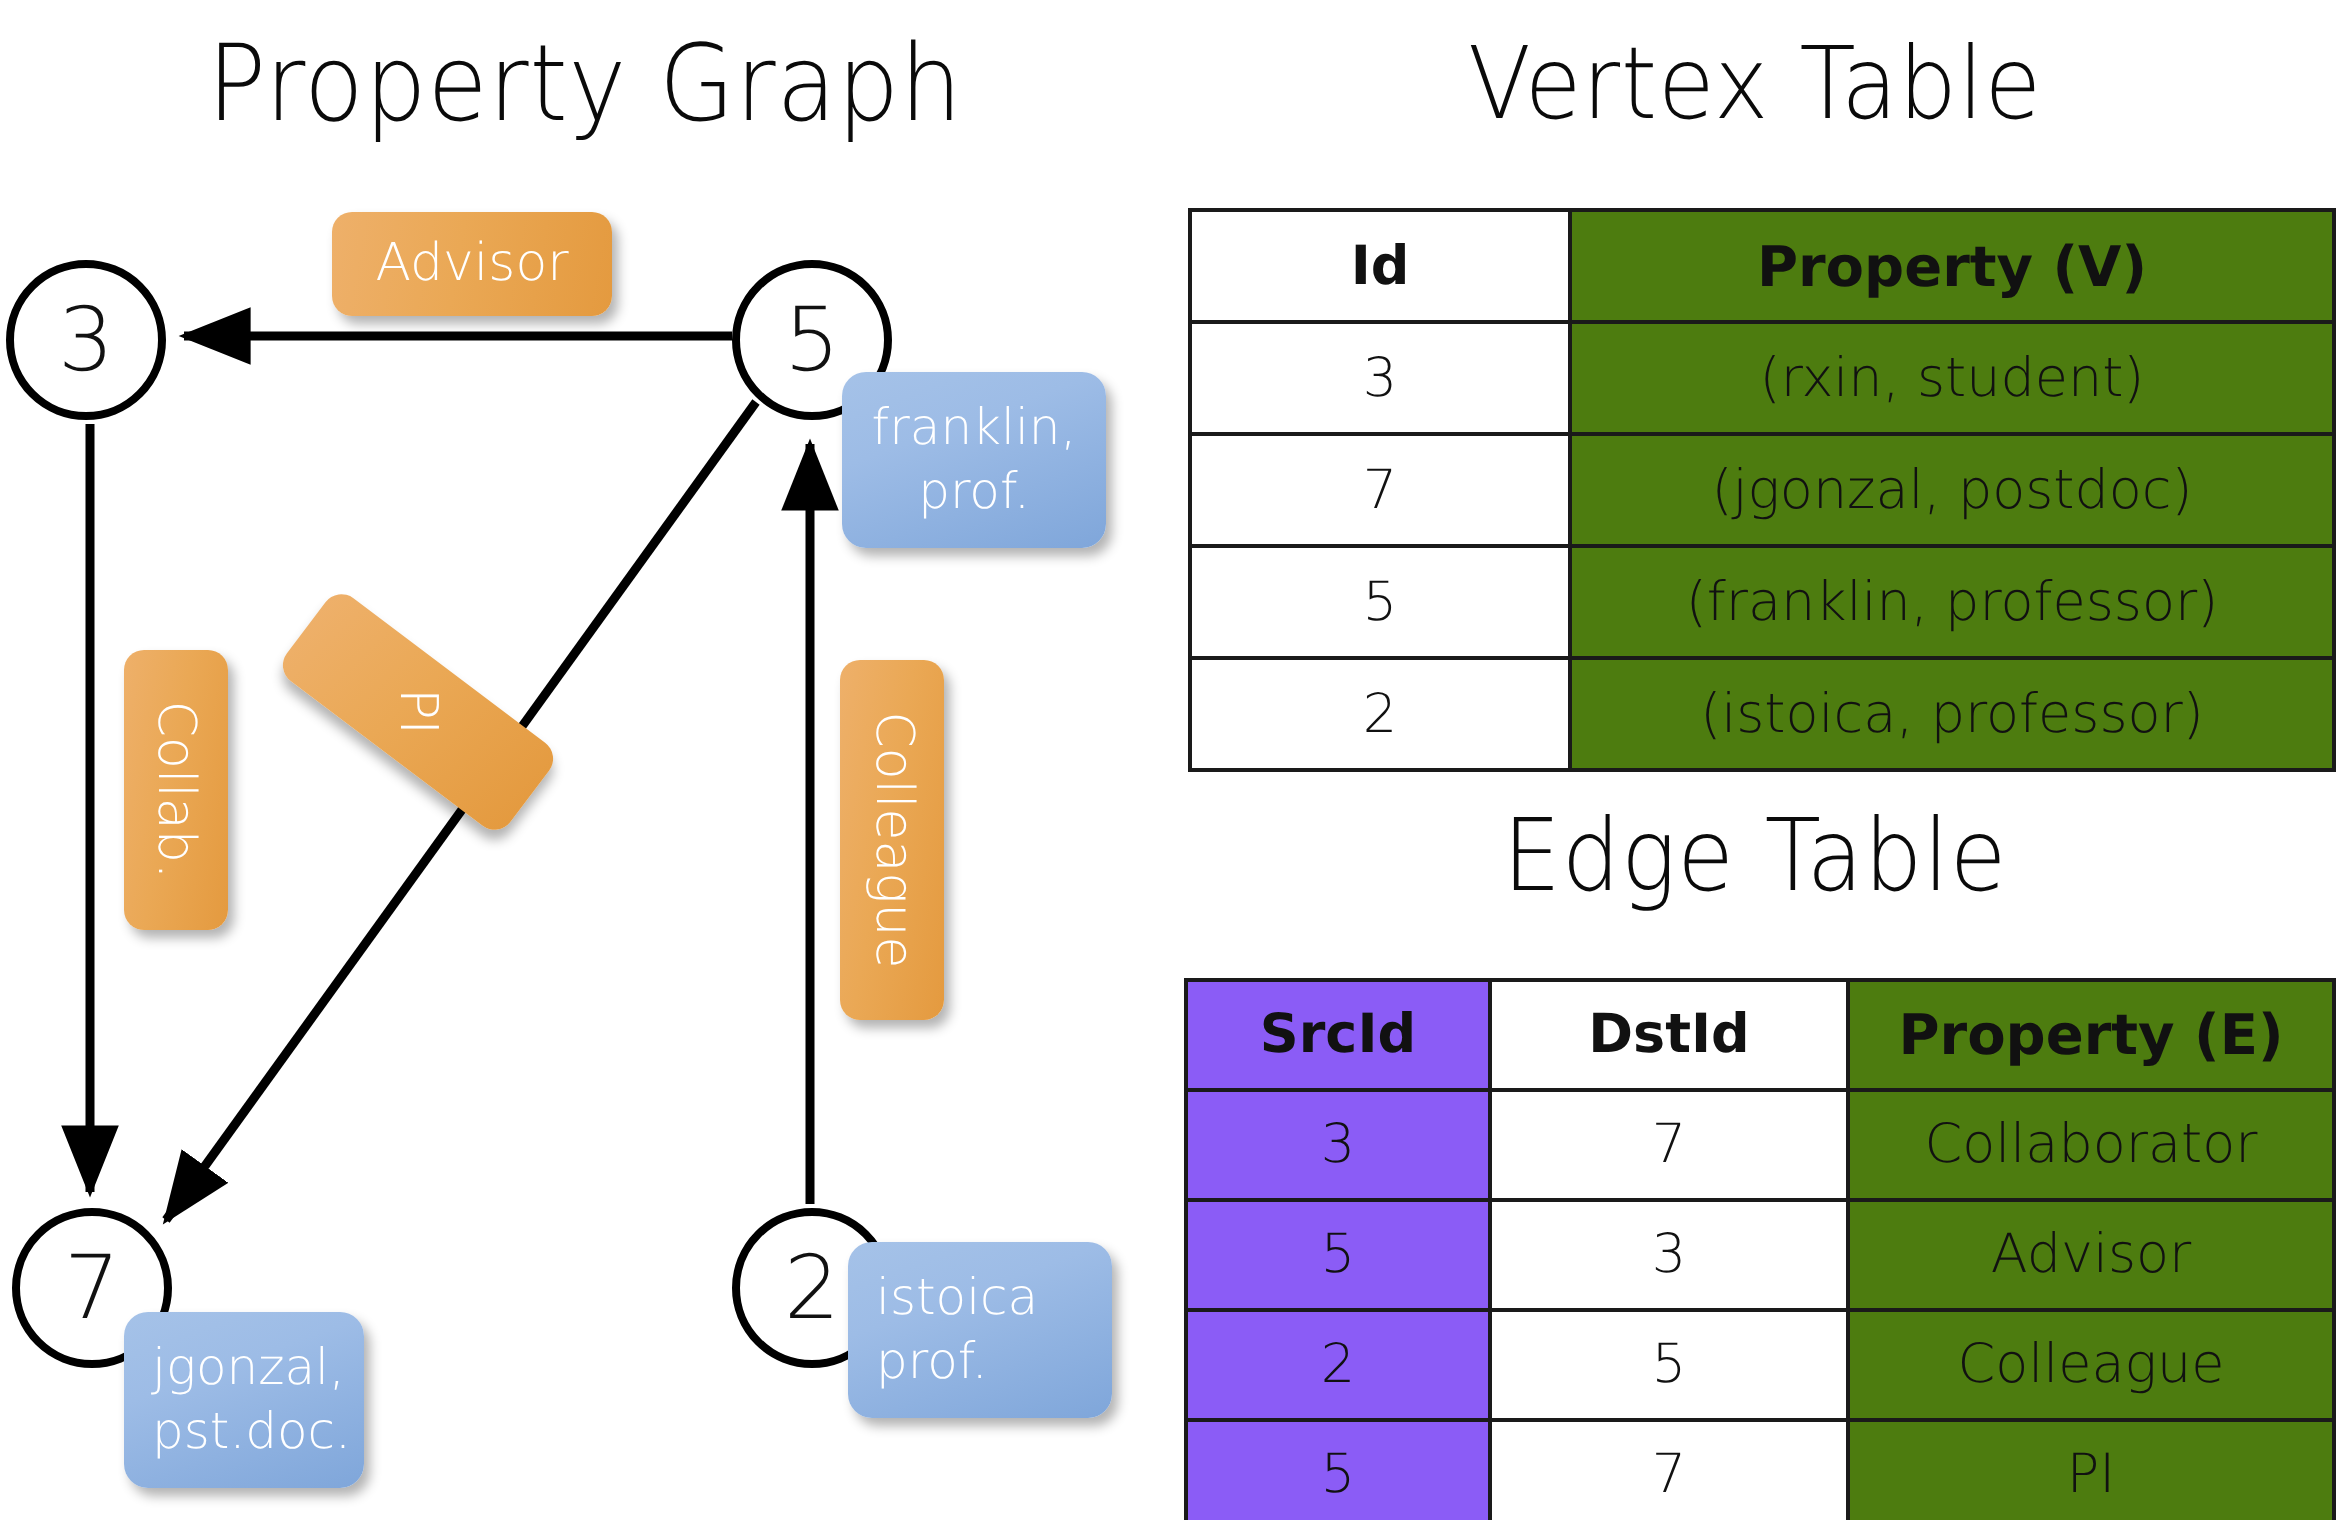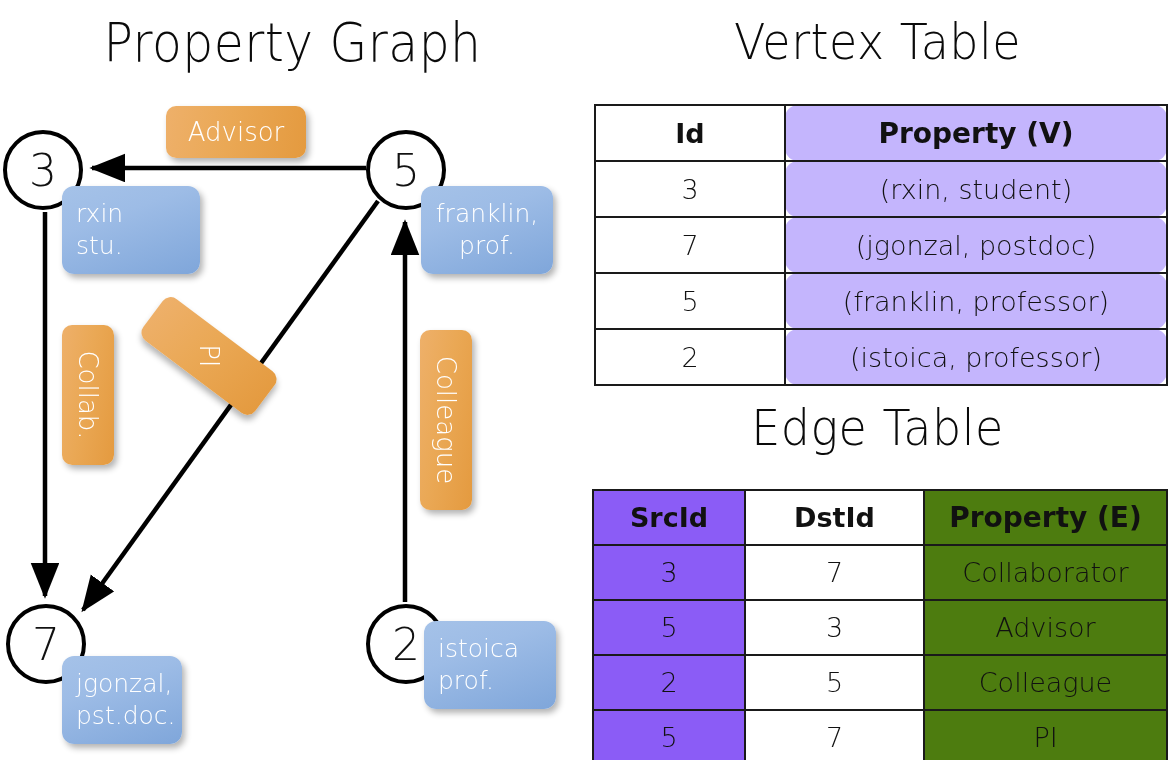--- a/index.html
+++ b/index.html
@@ -134,23 +134,23 @@
   }
   table.grid th {
     font-weight: bold;
   }
 
   
   #vertex-table {
     left: 594px; top: 104px;
     width: 574px;
   }
-  #vertex-table th, #vertex-table td { height: 54px; font-size: 27px; border-radius: 13px; }
+  #vertex-table th, #vertex-table td { height: 54px; font-size: 27px; }
   #vertex-table th:first-child, #vertex-table td:first-child { width: 188px; background: #ffffff; }
-  #vertex-table th:nth-child(2), #vertex-table td:nth-child(2) { background: #c4b5fd; }
+  #vertex-table th:nth-child(2), #vertex-table td:nth-child(2) { background: #4d7c0f; }
   #vertex-table th:nth-child(2) { font-size: 28px; }
 
   
   #edge-table {
     left: 592px; top: 489px;
     width: 576px;
   }
   #edge-table th, #edge-table td { height: 53px; font-size: 27px; }
   #edge-table th:first-child, #edge-table td:first-child { width: 150px; background:#8b5cf6; }
   #edge-table th:nth-child(2), #edge-table td:nth-child(2) { width: 177px; background:#fff; }
@@ -190,22 +190,20 @@
   <div class="node" style="left:366px; top:130px;">
     <span>5</span>
   </div>
   <div class="node" style="left:6px; top:604px;">
     <span>7</span>
   </div>
   <div class="node" style="left:366px; top:604px;">
     <span>2</span>
   </div>
 
-  <div class="vprop" style="left:62px; top:186px; width:138px; height:88px;">rxin
-stu.</div>
 
   <div class="vprop" style="left:421px; top:186px; width:132px; height:88px;text-align:center;">franklin,
 prof.</div>
 
   <div class="vprop" style="left:62px; top:656px; width:120px; height:88px;">jgonzal,
 pst.doc.</div>
 
   <div class="vprop" style="left:424px; top:621px; width:132px; height:88px;">istoica
 prof.</div>
 

